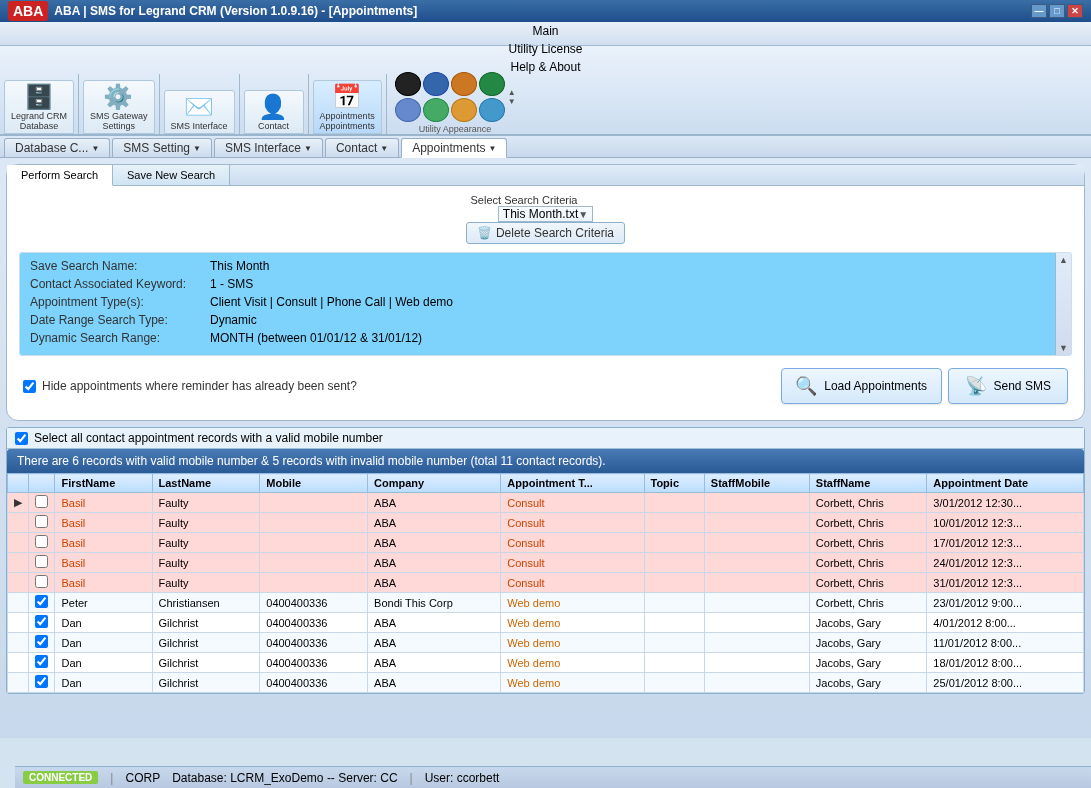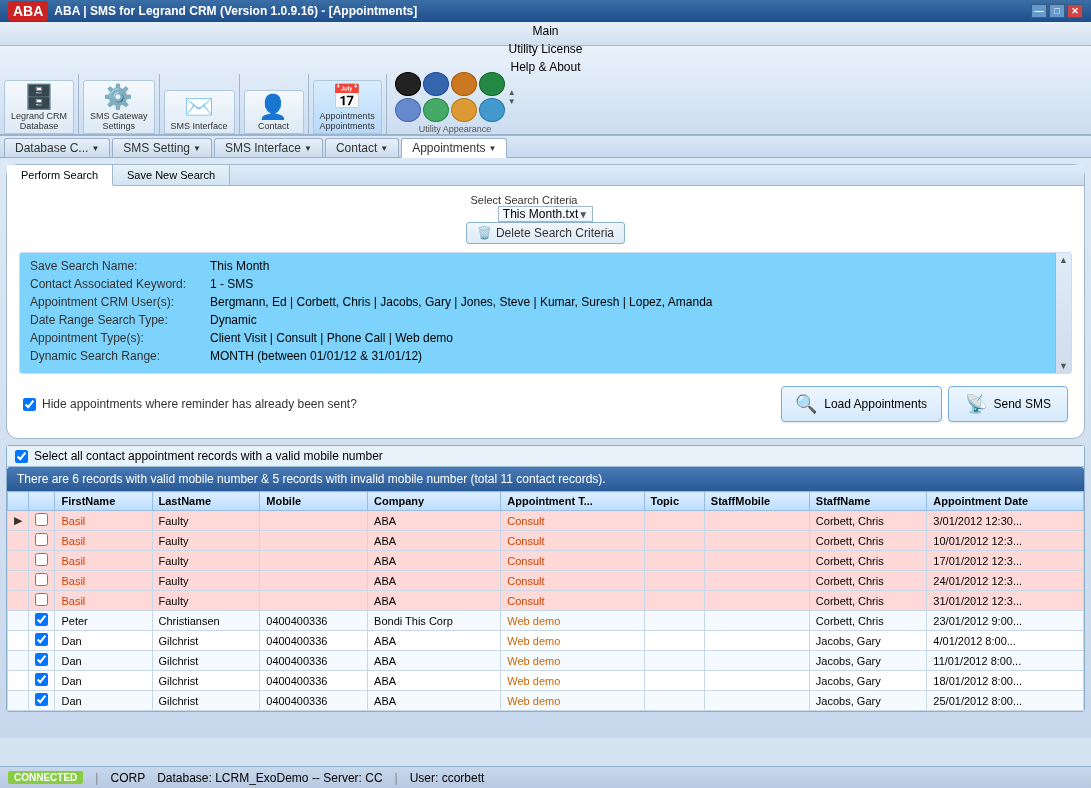--- a/index.html
+++ b/index.html
@@ -269,21 +269,21 @@
       background: linear-gradient(to bottom, #c8d8ec, #b8c8e0);
       border-top: 1px solid #8ab0cc;
       height: 22px;
       display: flex;
       align-items: center;
       padding: 0 8px;
       font-size: 11px;
       gap: 12px;
       position: fixed;
       bottom: 0;
-      left: 0;
+      left: 15px;
       right: 0;
     }
     .status-connected {
       background: #88cc44;
       color: white;
       padding: 1px 6px;
       border-radius: 2px;
       font-weight: bold;
       font-size: 10px;
     }
@@ -432,30 +432,26 @@
       <div class="search-details">
         <div class="detail-row">
           <div class="detail-label">Save Search Name:</div>
           <div class="detail-value">This Month</div>
         </div>
         <div class="detail-row">
           <div class="detail-label">Contact Associated Keyword:</div>
           <div class="detail-value">1 - SMS</div>
         </div>
         <div class="detail-row">
-          <div class="detail-label">Appointment CRM User(s):</div>
-          <div class="detail-value">Bergmann, Ed | Corbett, Chris | Jacobs, Gary | Jones, Steve | Kumar, Suresh | Lopez, Amanda</div>
+          <div class="detail-label">Appointment Type(s):</div>
+          <div class="detail-value">Client Visit | Consult | Phone Call | Web demo</div>
         </div>
         <div class="detail-row">
           <div class="detail-label">Date Range Search Type:</div>
           <div class="detail-value">Dynamic</div>
-        </div>
-        <div class="detail-row">
-          <div class="detail-label">Appointment Type(s):</div>
-          <div class="detail-value">Client Visit | Consult | Phone Call | Web demo</div>
         </div>
         <div class="detail-row">
           <div class="detail-label">Dynamic Search Range:</div>
           <div class="detail-value">MONTH (between 01/01/12 &amp; 31/01/12)</div>
         </div>
         <div class="scrollbar-right">
           <div class="sb-arrow">▲</div>
           <div style="flex:1;"></div>
           <div class="sb-arrow">▼</div>
         </div>

